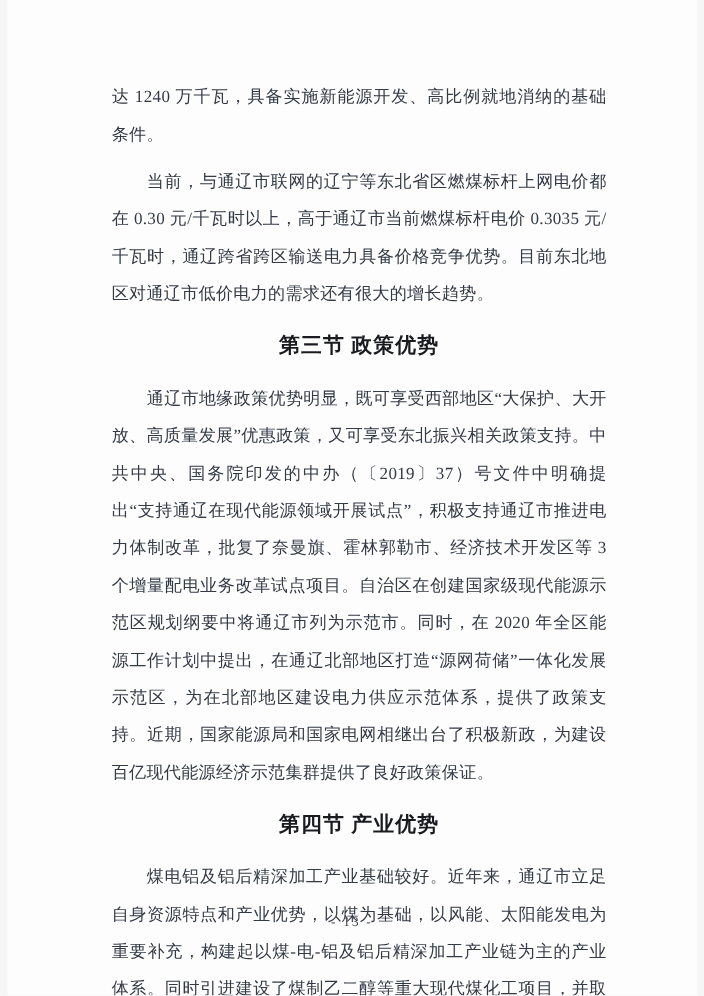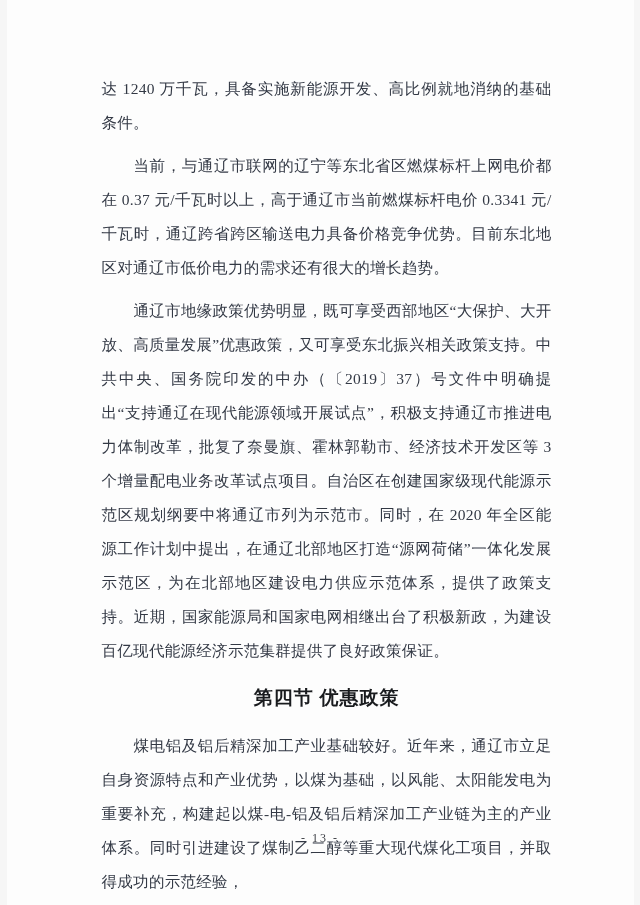--- a/index.html
+++ b/index.html
@@ -57,19 +57,20 @@
     color: #3c3f45;
     letter-spacing: 2px;
   }
 </style>
 </head>
 <body>
 
 <div class="page">
   <div class="content">
     <p>达 1240 万千瓦，具备实施新能源开发、高比例就地消纳的基础条件。</p>
-    <p class="indent">当前，与通辽市联网的辽宁等东北省区燃煤标杆上网电价都在 0.37 元/千瓦时以上，高于通辽市当前燃煤标杆电价 0.3341 元/千瓦时，通辽跨省跨区输送电力具备价格竞争优势。目前东北地区对通辽市低价电力的需求还有很大的增长趋势。</p>
+    <p class="indent">当前，与通辽市联网的辽宁等东北省区燃煤标杆上网电价都在 0.30 元/千瓦时以上，高于通辽市当前燃煤标杆电价 0.3035 元/千瓦时，通辽跨省跨区输送电力具备价格竞争优势。目前东北地区对通辽市低价电力的需求还有很大的增长趋势。</p>
+    <h2 class="section-heading">第三节 政策优势</h2>
     <p class="indent">通辽市地缘政策优势明显，既可享受西部地区“大保护、大开放、高质量发展”优惠政策，又可享受东北振兴相关政策支持。中共中央、国务院印发的中办（〔2019〕37）号文件中明确提出“支持通辽在现代能源领域开展试点”，积极支持通辽市推进电力体制改革，批复了奈曼旗、霍林郭勒市、经济技术开发区等 3 个增量配电业务改革试点项目。自治区在创建国家级现代能源示范区规划纲要中将通辽市列为示范市。同时，在 2020 年全区能源工作计划中提出，在通辽北部地区打造“源网荷储”一体化发展示范区，为在北部地区建设电力供应示范体系，提供了政策支持。近期，国家能源局和国家电网相继出台了积极新政，为建设百亿现代能源经济示范集群提供了良好政策保证。</p>
-    <h2 class="section-heading">第四节 优惠政策</h2>
+    <h2 class="section-heading">第四节 产业优势</h2>
     <p class="indent">煤电铝及铝后精深加工产业基础较好。近年来，通辽市立足自身资源特点和产业优势，以煤为基础，以风能、太阳能发电为重要补充，构建起以煤-电-铝及铝后精深加工产业链为主的产业体系。同时引进建设了煤制乙二醇等重大现代煤化工项目，并取得成功的示范经验，</p>
   </div>
   <div class="footer">- 13 -</div>
 </div>
 
 </body></html>

